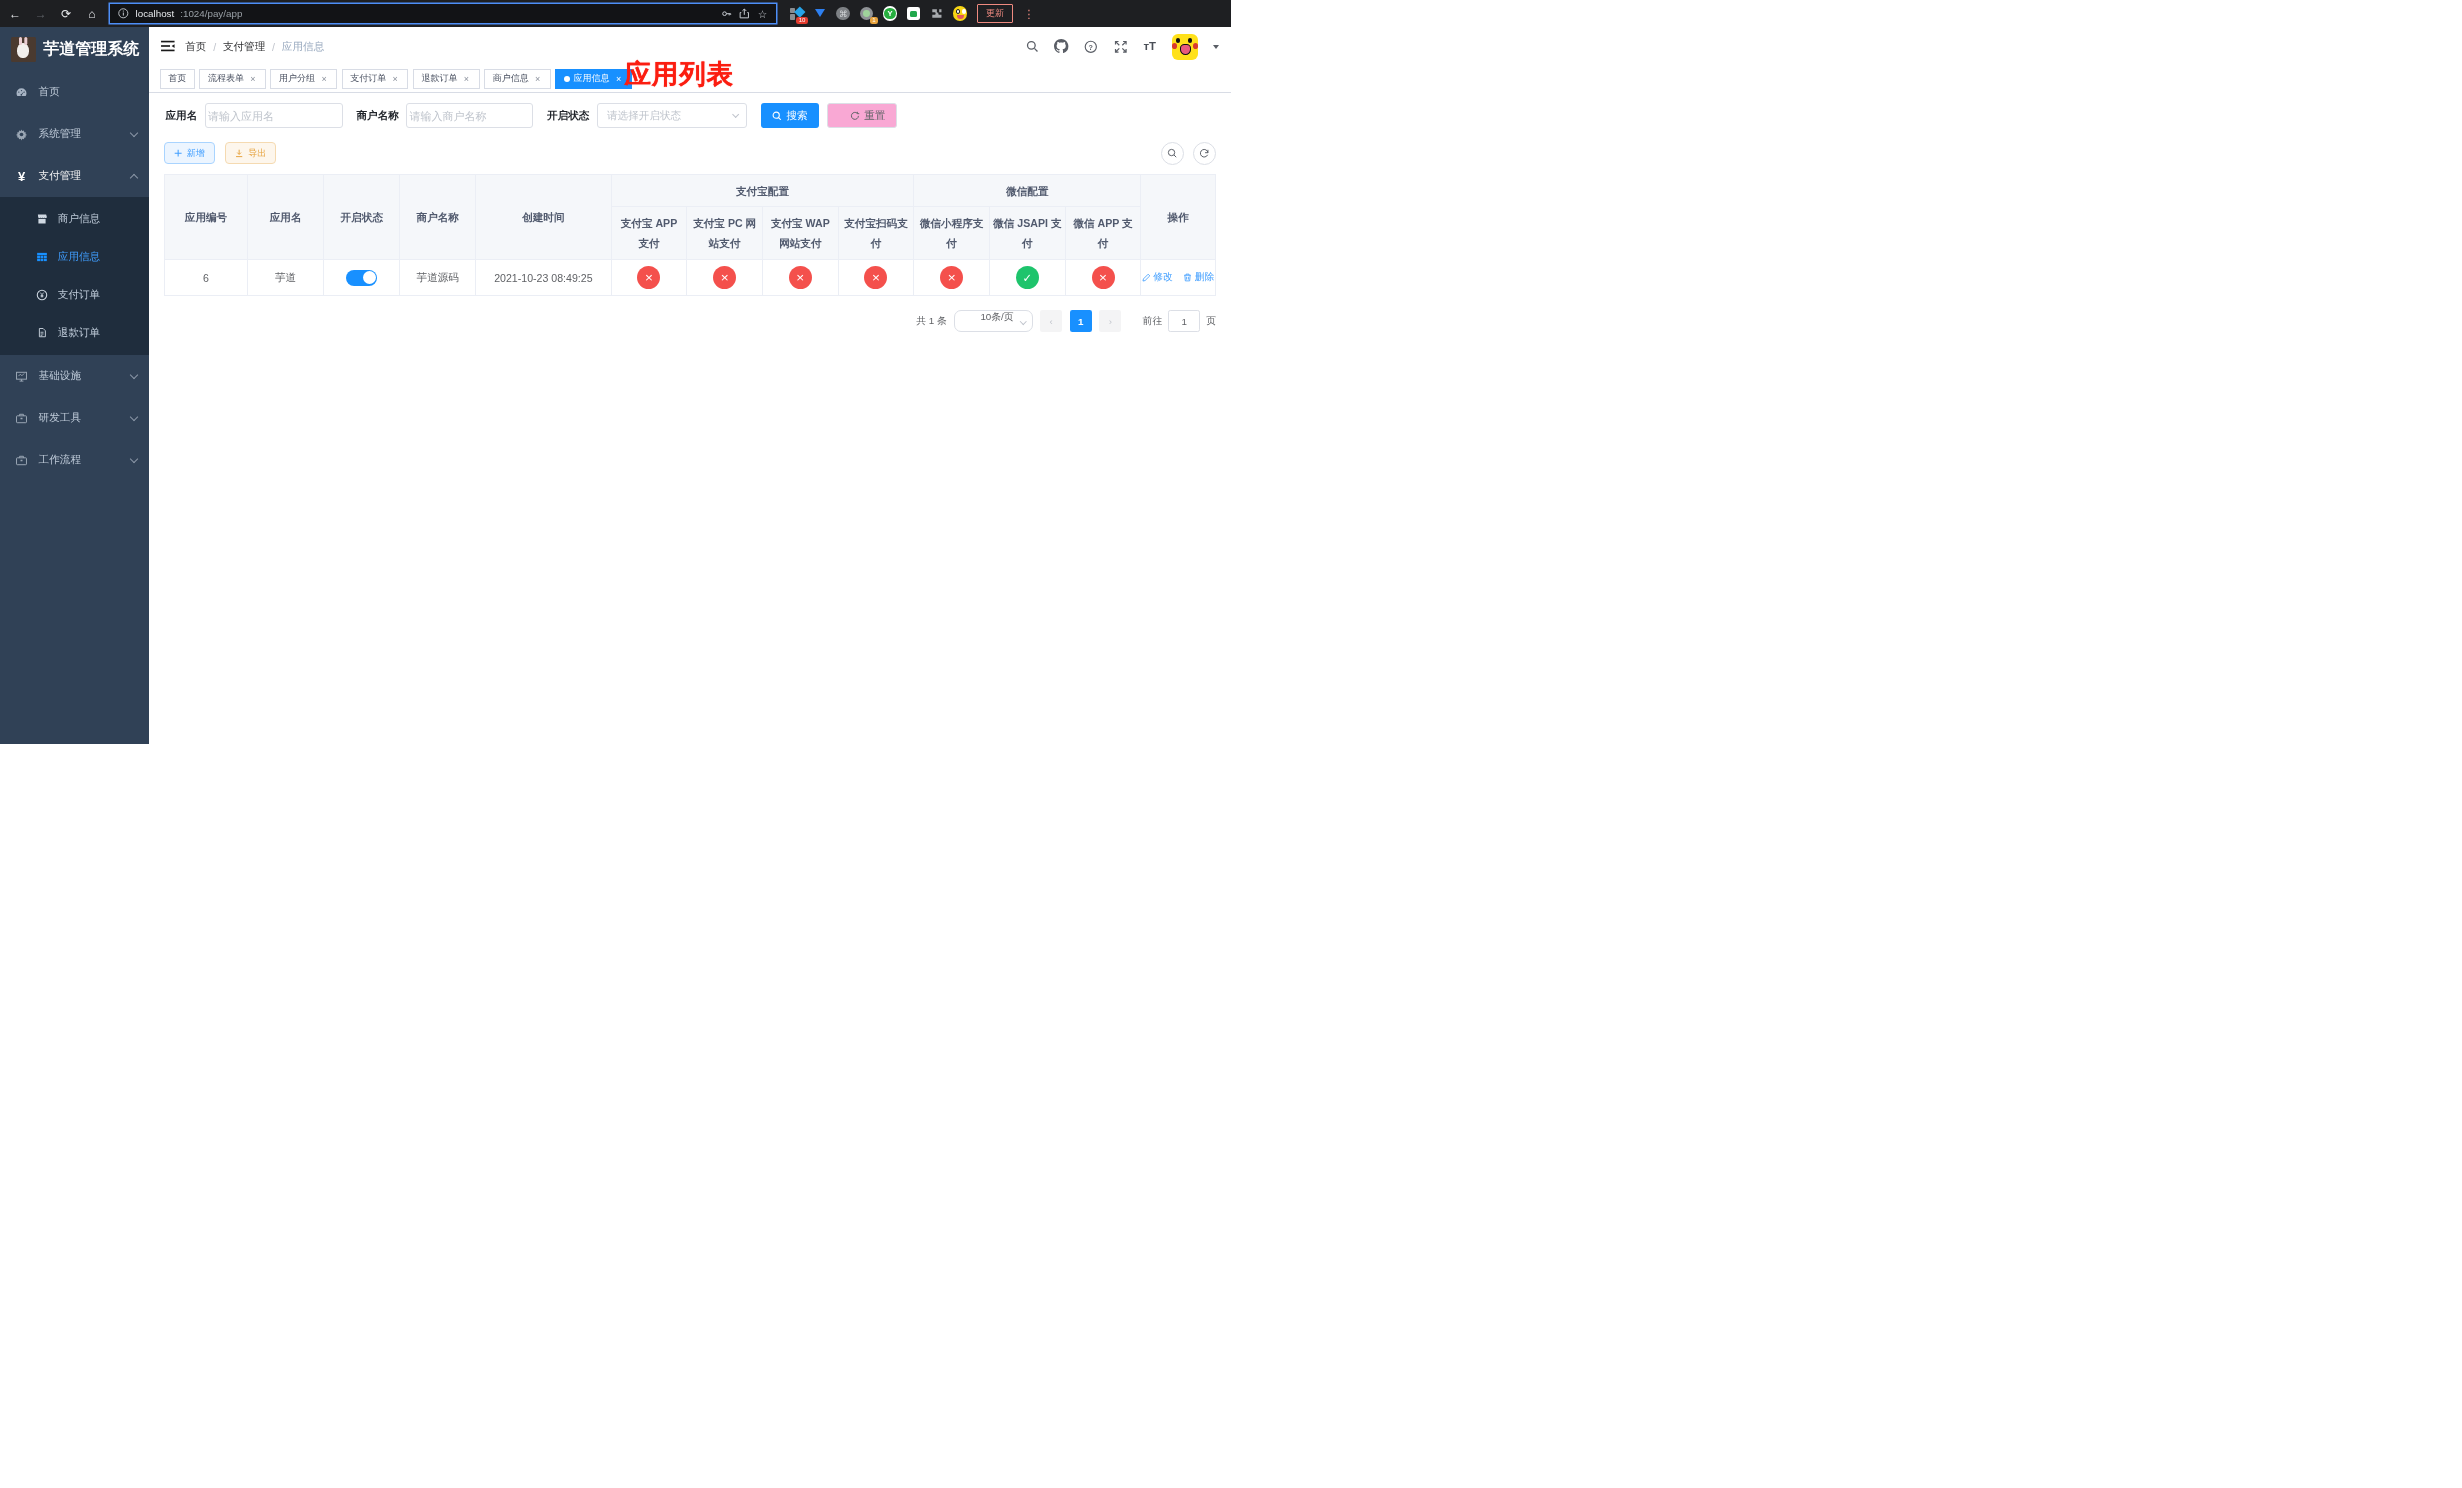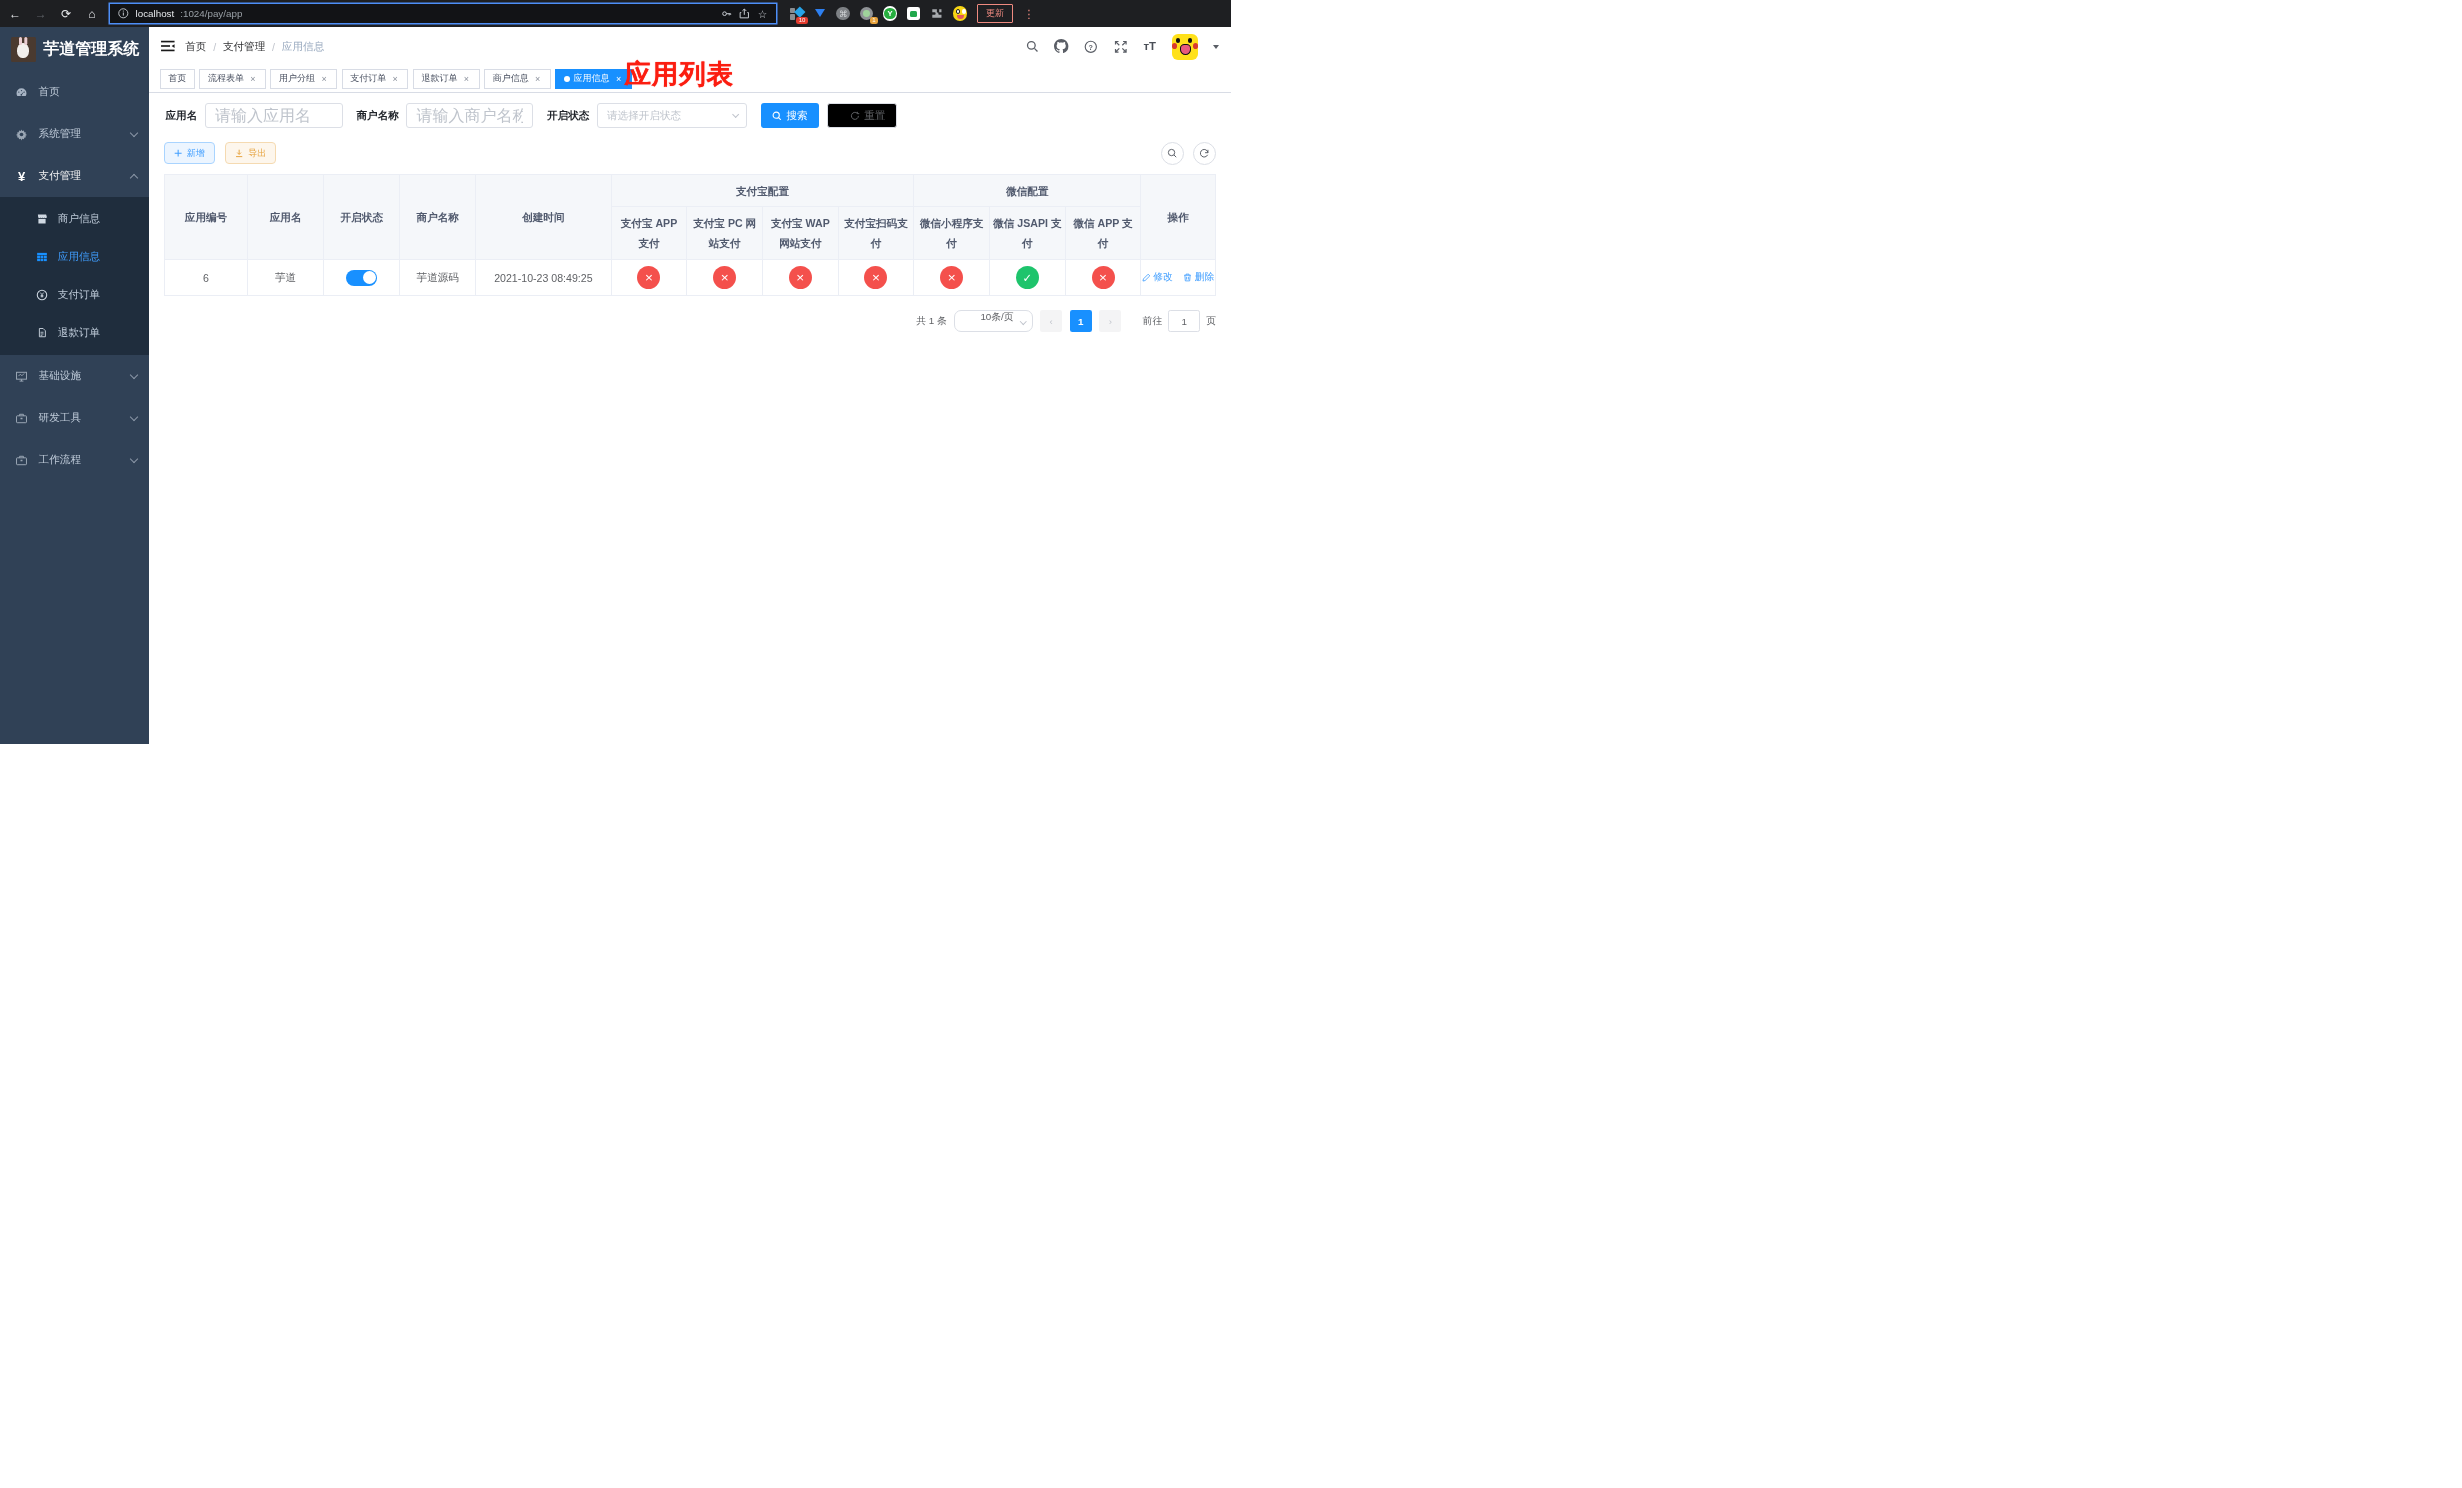--- a/index.html
+++ b/index.html
@@ -96,31 +96,31 @@
   .tab.active { background:#1890ff; border-color:#1890ff; color:#fff; }
   .tab.active::before { content:""; width:6px; height:6px; background:#fff; border-radius:50%; margin-right:-0.8px; }
   .tab.active .x { color:#fff; }
 
   .content { flex:1; background:#fff; padding:10.6px 15px 0 15px; overflow:hidden; }
 
   
   .filter-row { display:flex; align-items:center; gap:7.6px; margin-bottom:13.6px; flex-wrap:nowrap; }
   .f-label { font-size:10.6px; font-weight:bold; color:#1f2329; margin-left:6px; white-space:nowrap; }
   .f-label:first-child { margin-left:1.5px; }
-  .inp { height:25px; border:0.8px solid #dcdfe6; border-radius:3px; padding:0 9px; font-size:16px; color:#606266;
+  .inp { height:25px; border:0.8px solid #dcdfe6; border-radius:3px; padding:0 2px; font-size:11px; color:#606266;
     font-family:inherit; background:#fff; }
   .inp::placeholder { color:#bfc4cc; }
   .sel { height:25px; border:0.8px solid #dcdfe6; border-radius:3px; padding:0 19.7px 0 9px; font-size:10.6px;
     color:#bfc4cc; display:flex; align-items:center; position:relative; cursor:pointer; background:#fff; }
   .sel .dd { position:absolute; right:7.6px; top:9px; width:5.3px; height:5.3px; border-right:1.1px solid #c0c4cc;
     border-bottom:1.1px solid #c0c4cc; transform:rotate(45deg); margin-top:-1.5px; }
   .btn { height:25px; border-radius:3px; font-size:10.6px; display:inline-flex; align-items:center; gap:4.5px;
     padding:0 10.6px; cursor:pointer; border:0.8px solid transparent; font-family:inherit; }
   .btn-primary { background:#1890ff; color:#fff; }
-  .btn-plain { background:#000000; border-color:#dcdfe6; color:#606266;padding-left:22px; }
+  .btn-plain { background:#f9a8d4; border-color:#dcdfe6; color:#606266;padding-left:22px; }
 
   
   .tool-row { display:flex; align-items:center; margin-bottom:9.8px; }
   .btn-sm { height:22px; font-size:9px; padding:0 9px; border-radius:4px; }
   .btn-add { background:#ecf5ff; border:0.8px solid #a9d4ff; color:#409eff; margin-right:10.6px; }
   .btn-export { background:#fdf6ec; border:0.8px solid #f5dab1; color:#e6a23c; }
   .round-btns { margin-left:auto; display:flex; gap:9px; }
   .rbtn { width:23px; height:23px; border-radius:50%; border:0.8px solid #dcdfe6; background:#fff; color:#5a5e66;
     display:flex; align-items:center; justify-content:center; cursor:pointer; }
 

